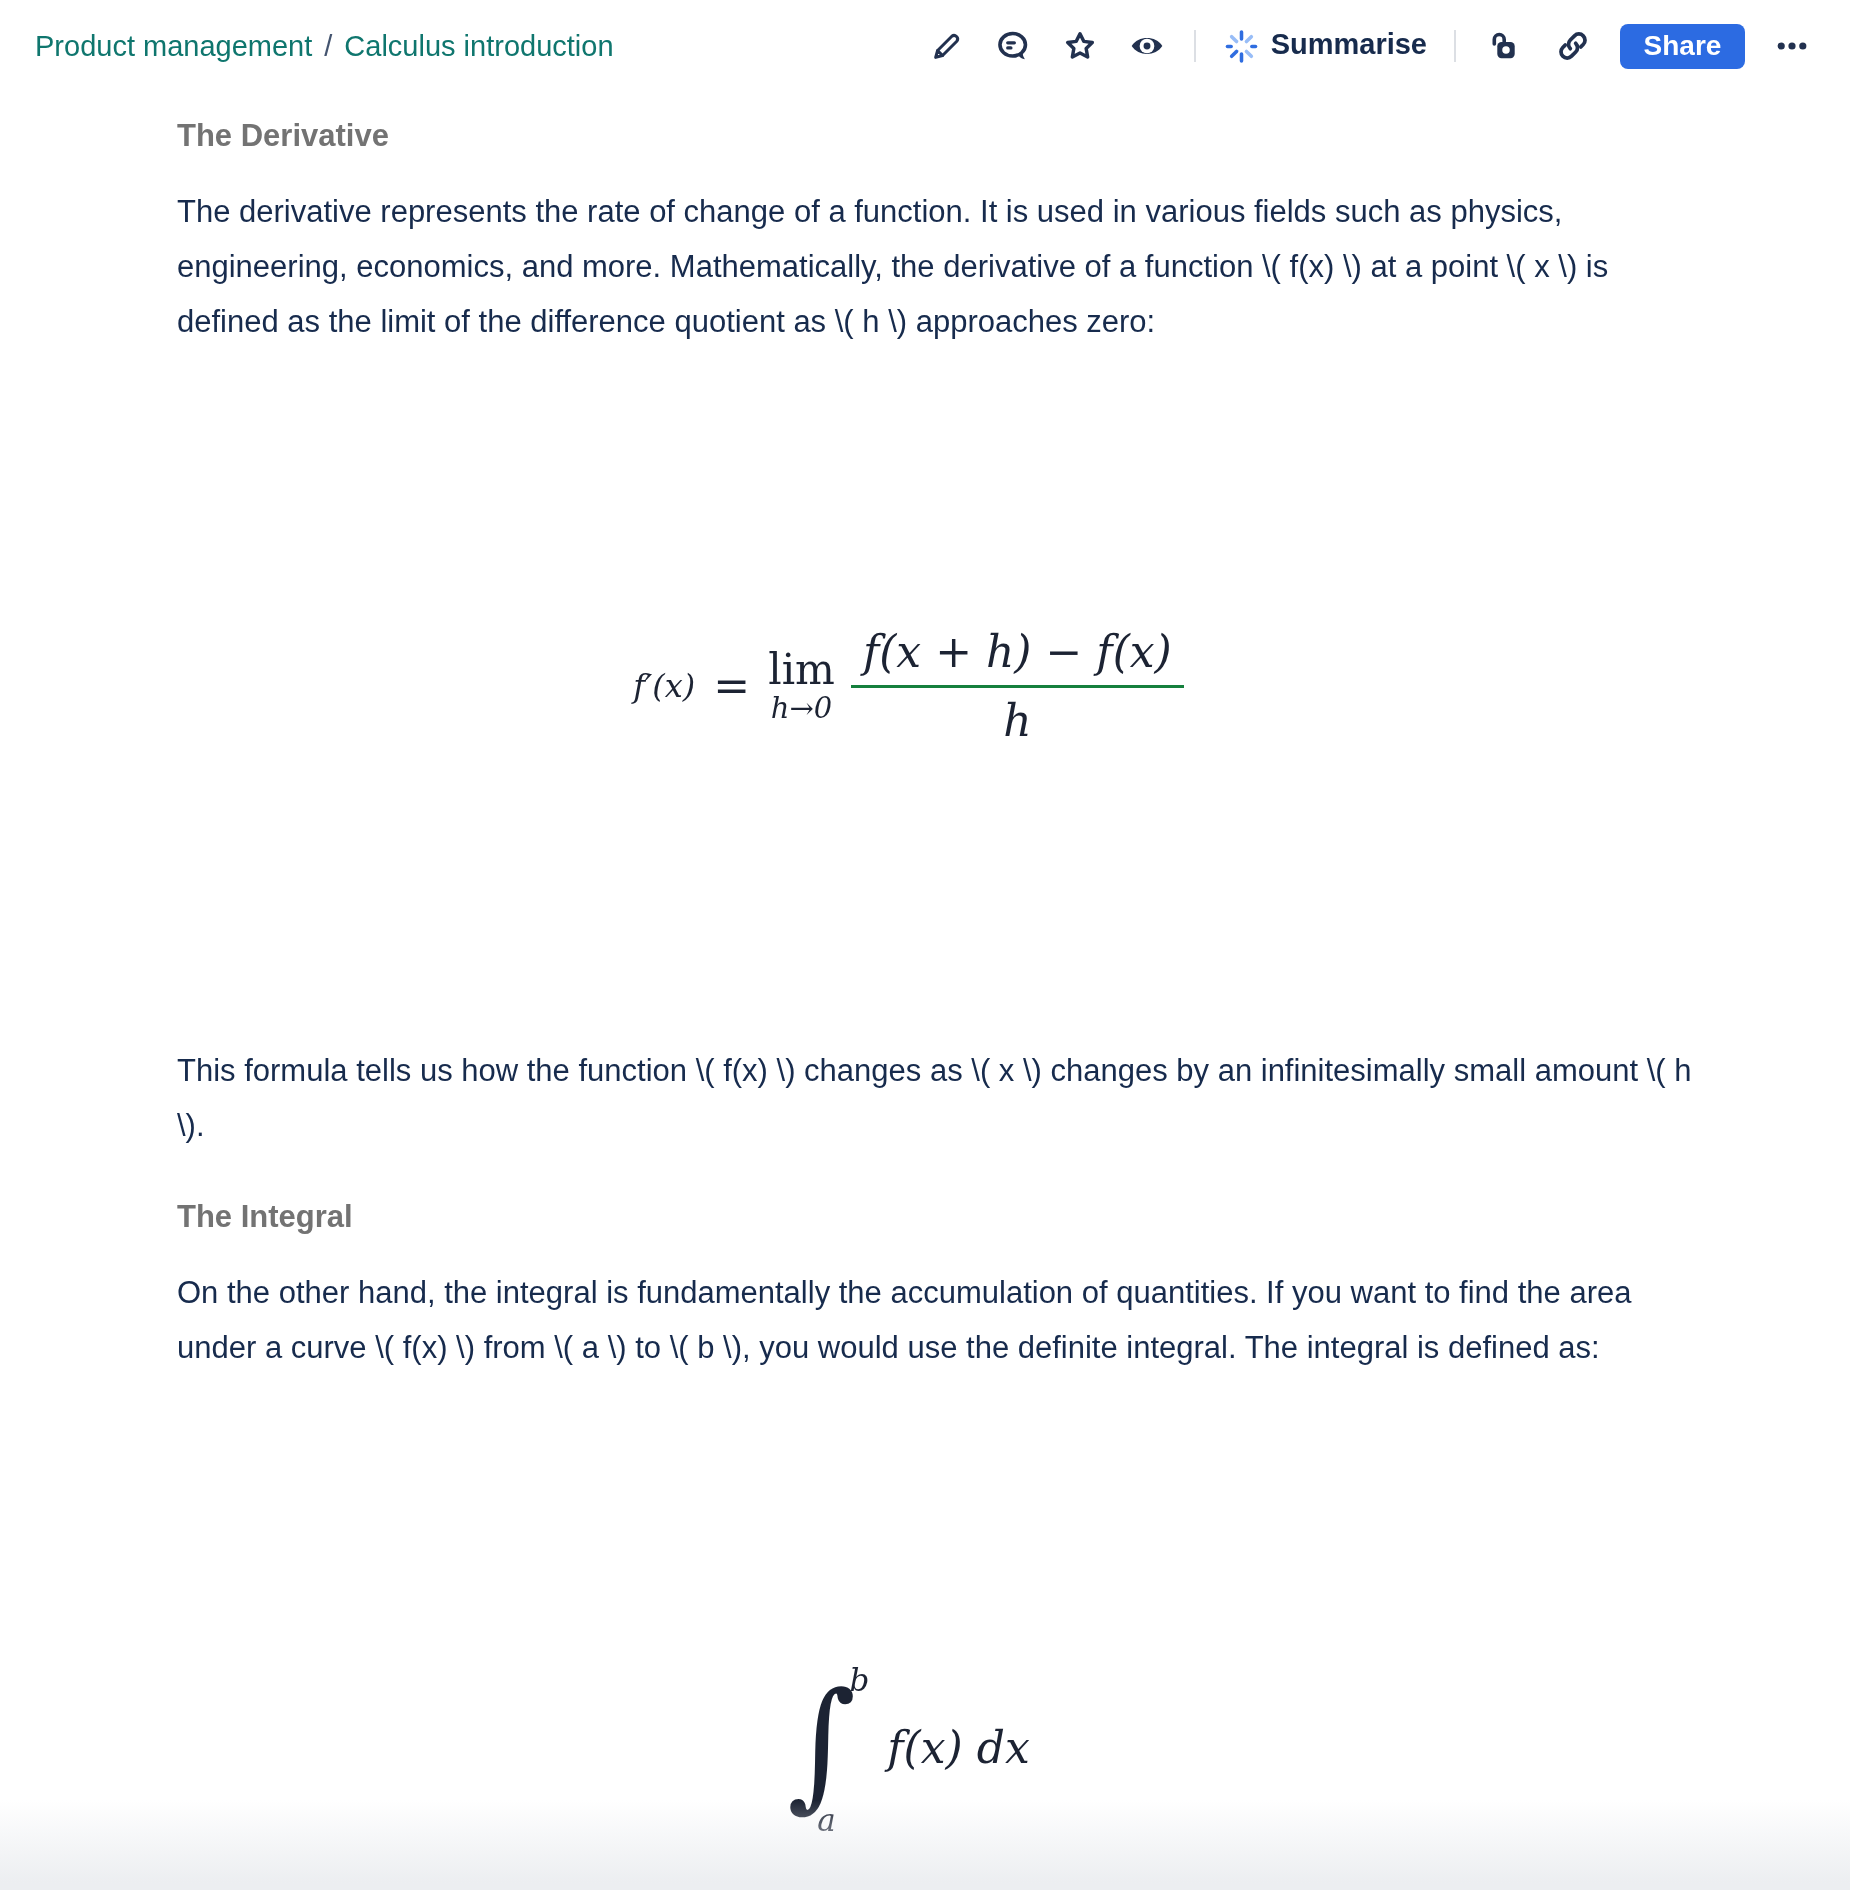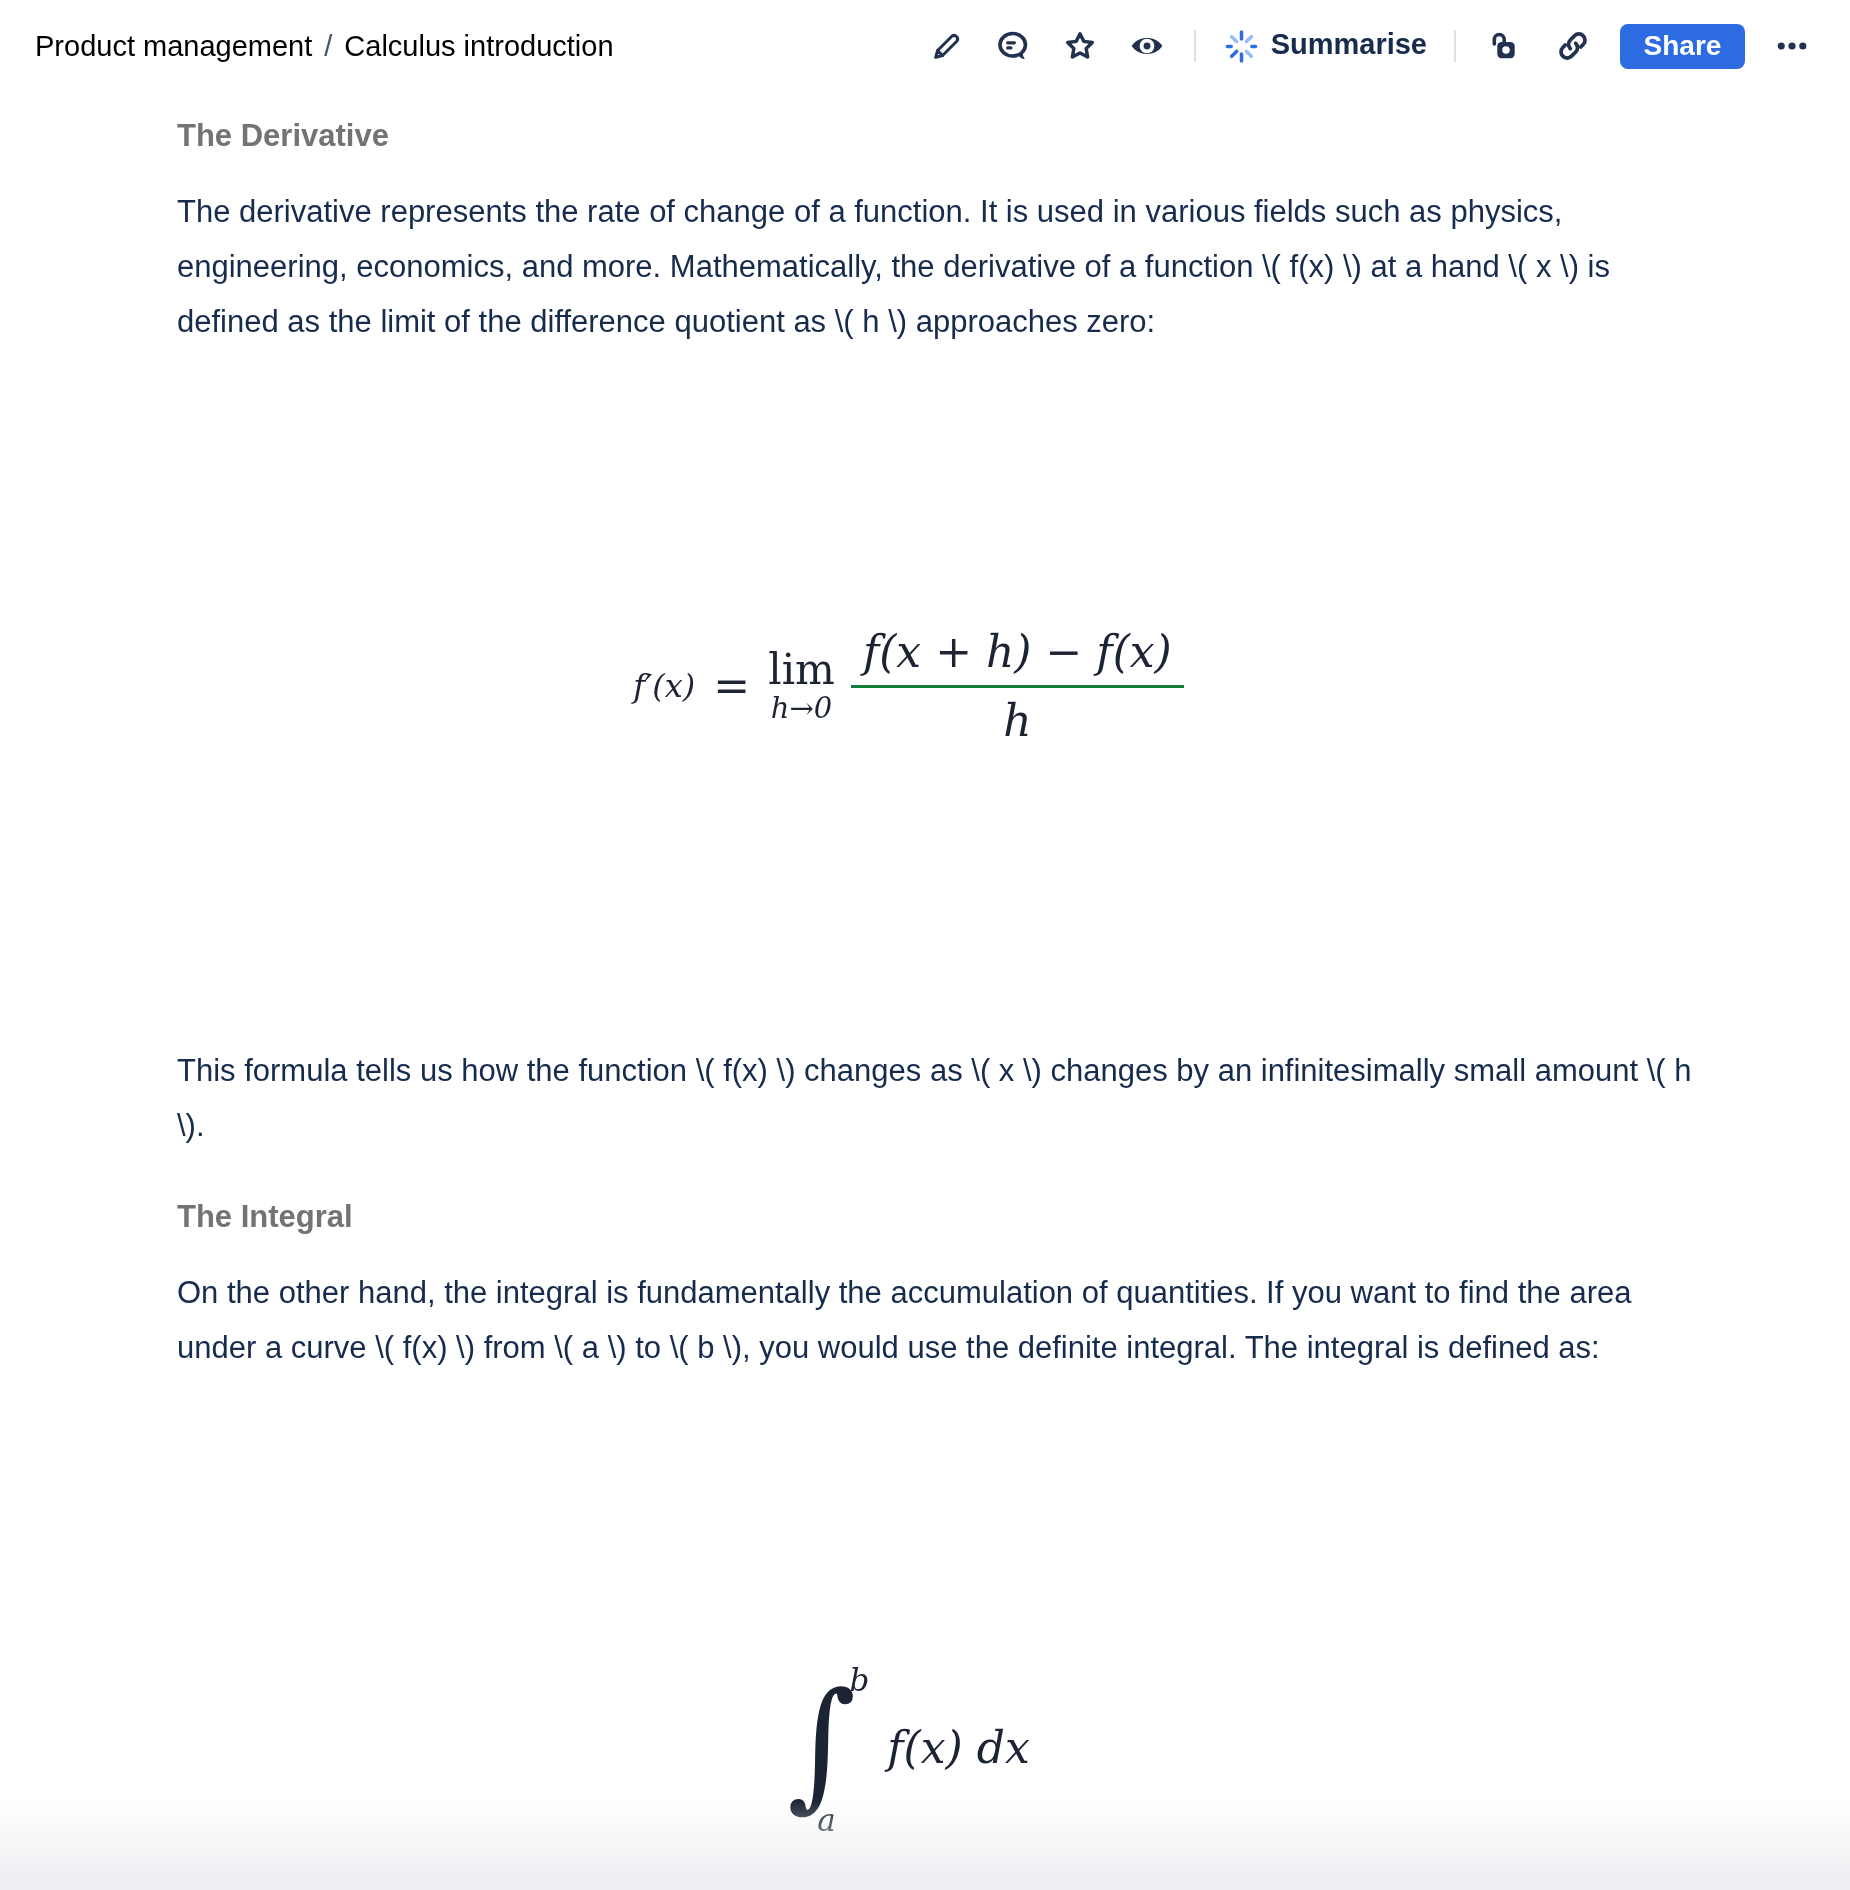--- a/index.html
+++ b/index.html
@@ -10,21 +10,21 @@
     font-family:"Liberation Sans","DejaVu Sans",sans-serif;
     color:#172B4D;
   }
 
   
   .topbar {
     height:92px; display:flex; align-items:center; justify-content:space-between;
     padding:0 38px 0 35px; background:#ffffff;
   }
   .breadcrumb { display:flex; align-items:center; gap:12px; font-size:29px; color:#44546F; white-space:nowrap; }
-  .breadcrumb a { color:#000000; text-decoration:none; cursor:pointer; }
+  .breadcrumb a { color:#0f766e; text-decoration:none; cursor:pointer; }
   .crumb-sep { color:#44546F; }
 
   .actions { display:flex; align-items:center; gap:27px; }
   .icon-btn { width:40px; height:40px; border:none; background:transparent; display:flex; align-items:center; justify-content:center; cursor:pointer; padding:0; }
   .icon-btn svg { width:36px; height:36px; display:block; }
   .vdivider { width:2px; height:32px; background:#DCDFE4; }
   .summarise-btn {
     display:flex; align-items:flex-start; gap:11px; border:none; background:transparent; cursor:pointer;
     font-family:inherit; font-size:29px; font-weight:600; color:#172B4D; padding:0;
   }
@@ -179,21 +179,21 @@
           </svg>
         </span>
       </button>
     </div>
   </header>
 
   <main class="doc">
 
     <div class="doc-heading">The Derivative</div>
 
-    <p>The derivative represents the rate of change of a function. It is used in various fields such as physics, engineering, economics, and more. Mathematically, the derivative of a function \( f(x) \) at a hand \( x \) is defined as the limit of the difference quotient as \( h \) approaches zero:</p>
+    <p>The derivative represents the rate of change of a function. It is used in various fields such as physics, engineering, economics, and more. Mathematically, the derivative of a function \( f(x) \) at a point \( x \) is defined as the limit of the difference quotient as \( h \) approaches zero:</p>
 
     <figure class="math-block">
       <div class="math-row">
         <span class="mi m-main">f′(x)</span>
         <span class="m-eq">=</span>
         <span class="lim-group">
           <span class="lim-main">lim</span>
           <span class="lim-sub">h→0</span>
         </span>
         <span class="frac">

